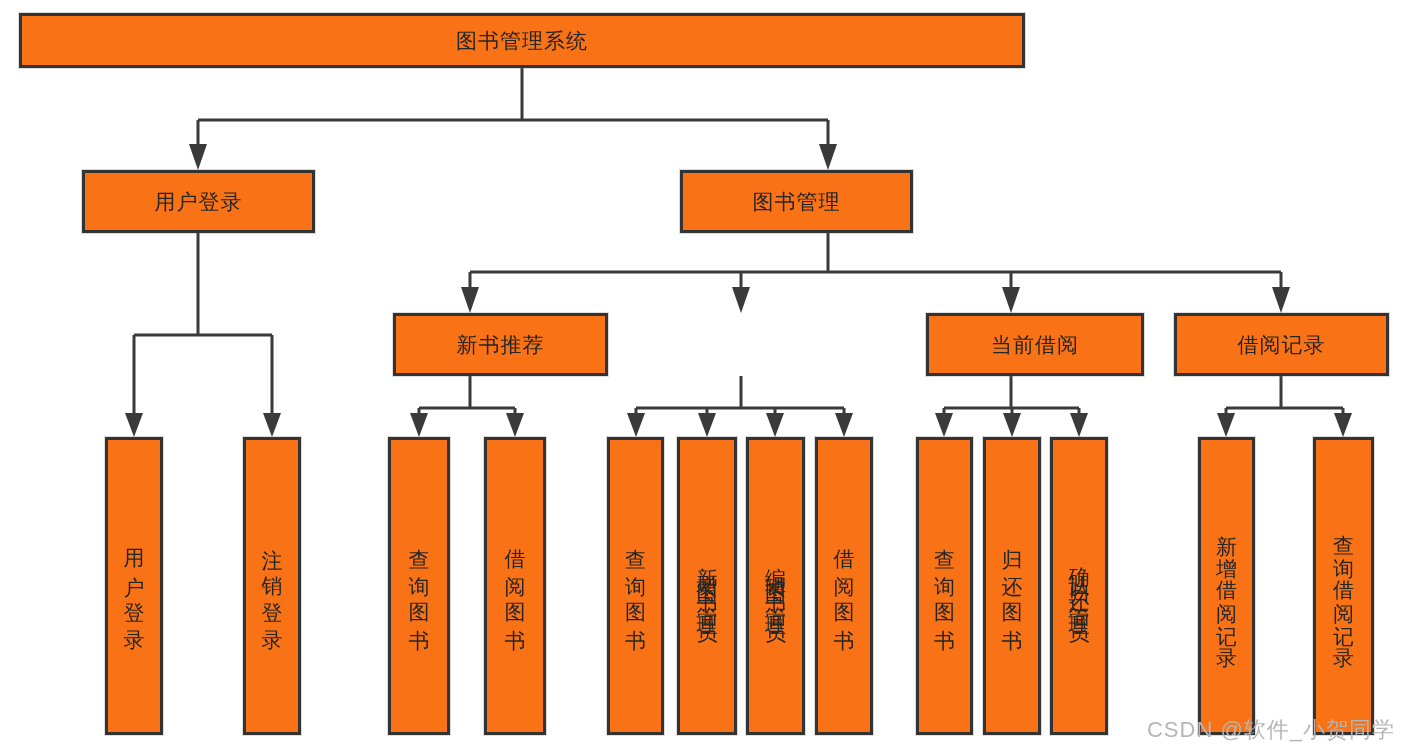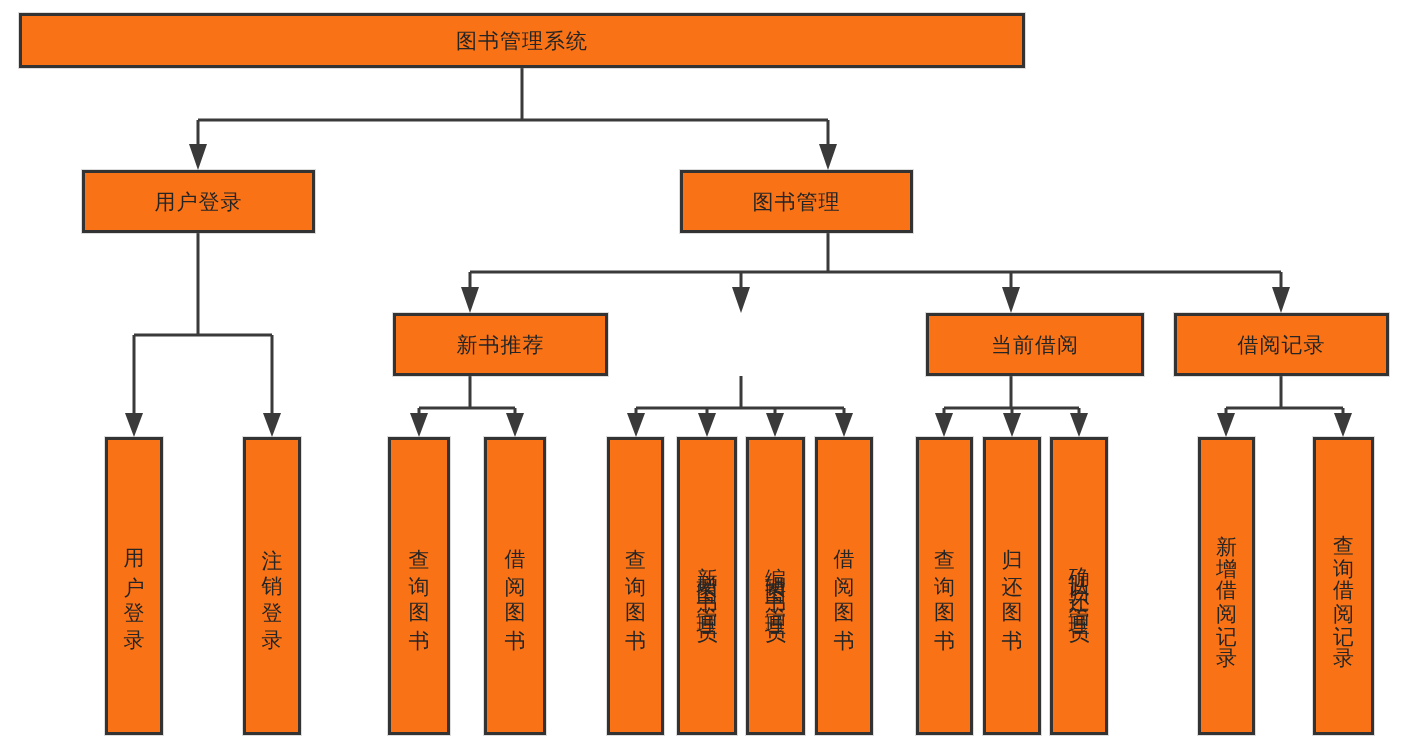--- a/index.html
+++ b/index.html
@@ -146,13 +146,14 @@
     <span class="v-text" style="letter-spacing: 8.11111px;">确认归还（管理员）</span>
   </div>
 
   <div class="node leaf" style="left:1198px;top:437px;width:57px;height:298px;">
     <span class="v-text" style="letter-spacing: 22.6667px;">新增借阅记录</span>
   </div>
   <div class="node leaf" style="left:1313px;top:437px;width:61px;height:298px;">
     <span class="v-text" style="letter-spacing: 22.6667px;">查询借阅记录</span>
   </div>
 
+  <div id="watermark">CSDN @软件_小贺同学</div>
 </div>
 
 </body></html>

